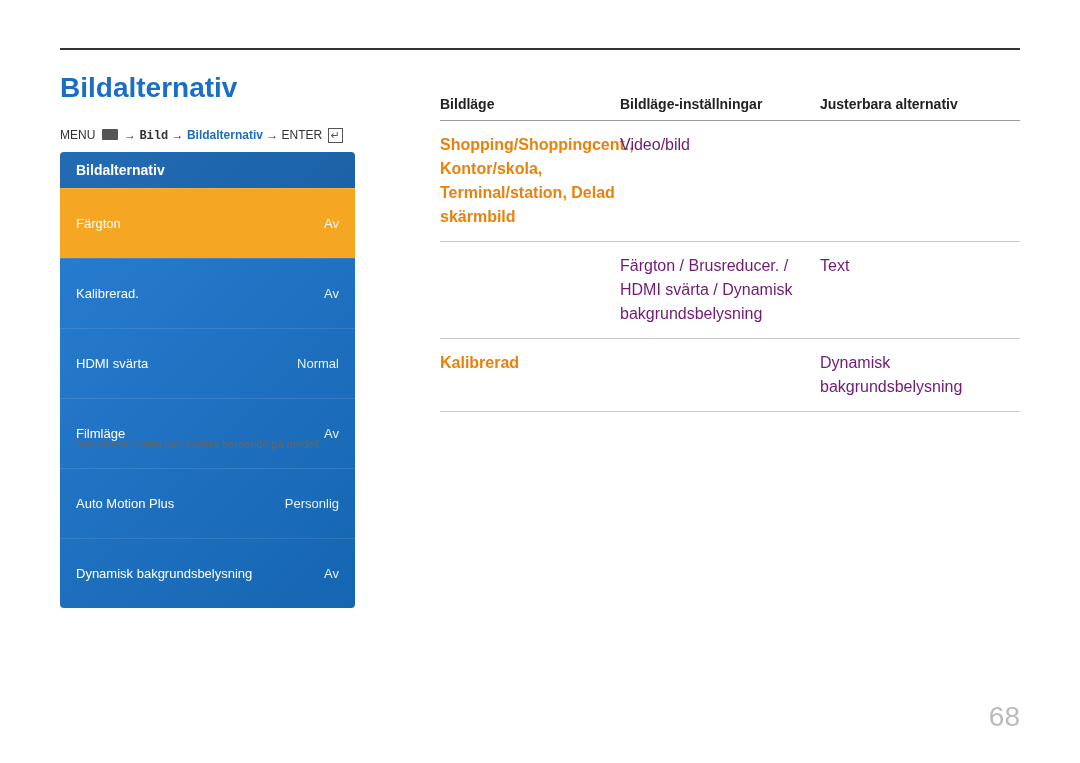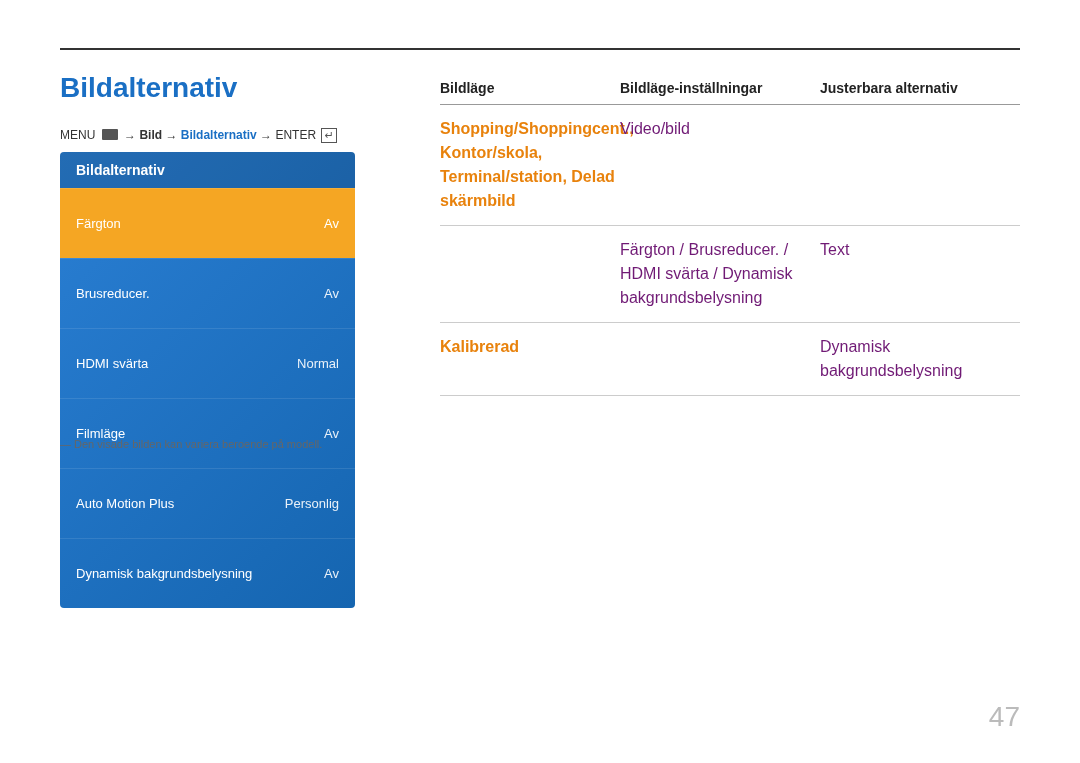--- a/index.html
+++ b/index.html
@@ -34,20 +34,21 @@
     .menu-path {
       position: absolute;
       top: 128px;
       left: 60px;
       font-size: 12px;
       color: #333;
     }
 
     .menu-path .bold {
       font-weight: bold;
+      font-family: Liberation Mono, monospace;
     }
 
     .menu-path .highlight {
       color: #1a6fc4;
       font-weight: bold;
     }
 
     .enter-icon {
       display: inline-block;
       font-size: 11px;
@@ -109,21 +110,21 @@
       position: absolute;
       top: 438px;
       left: 60px;
       font-size: 11px;
       color: #666;
     }
 
     
     .table-section {
       position: absolute;
-      top: 80px;
+      top: 96px;
       left: 440px;
       right: 60px;
     }
 
     .table-header-row {
       display: flex;
       border-bottom: 1.5px solid #999;
       padding-bottom: 8px;
       margin-bottom: 0;
     }
@@ -212,21 +213,21 @@
 
 <div class="menu-panel">
   <div class="menu-panel-title">Bildalternativ</div>
 
   <div class="menu-item selected">
     <span class="menu-item-label">Färgton</span>
     <span class="menu-item-value">Av</span>
   </div>
 
   <div class="menu-item">
-    <span class="menu-item-label">Brusreducer.</span>
+    <span class="menu-item-label">Kalibrerad.</span>
     <span class="menu-item-value">Av</span>
   </div>
 
   <div class="menu-item">
     <span class="menu-item-label">HDMI svärta</span>
     <span class="menu-item-value">Normal</span>
   </div>
 
   <div class="menu-item">
     <span class="menu-item-label">Filmläge</span>
@@ -272,13 +273,13 @@
   <div class="table-body-row">
     <div class="cell cell-bildlage text-orange">Kalibrerad</div>
     <div class="cell cell-installningar"></div>
     <div class="cell cell-alternativ">
       <span class="text-orange-alt">Dynamisk bakgrundsbelysning</span>
     </div>
   </div>
 
 </div>
 
-<div class="page-number">47</div>
+<div class="page-number">68</div>
 
 </body></html>

